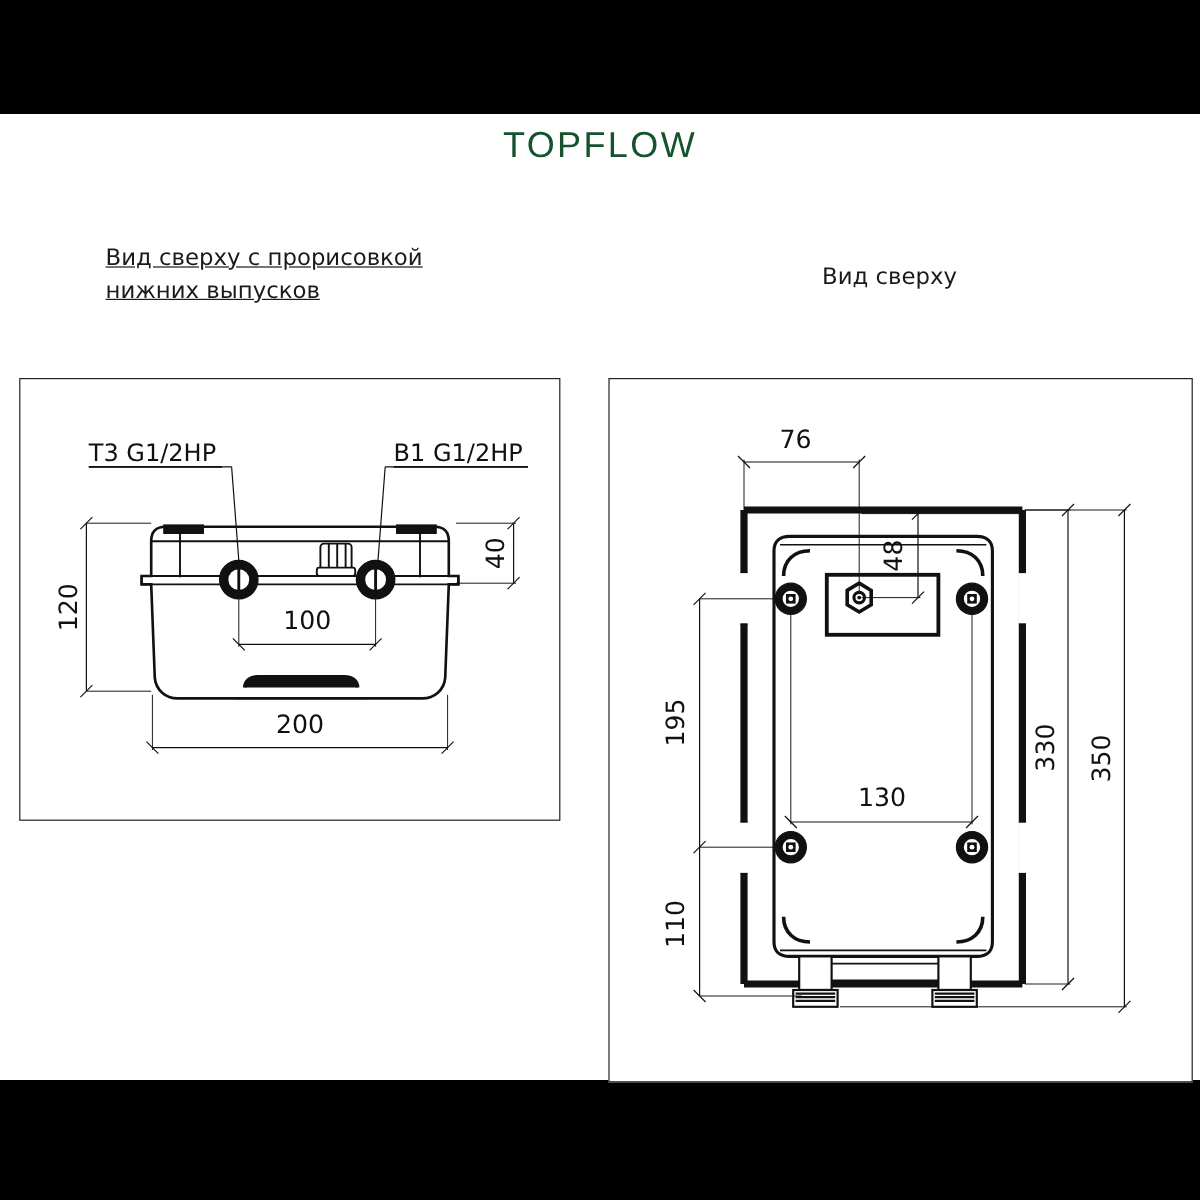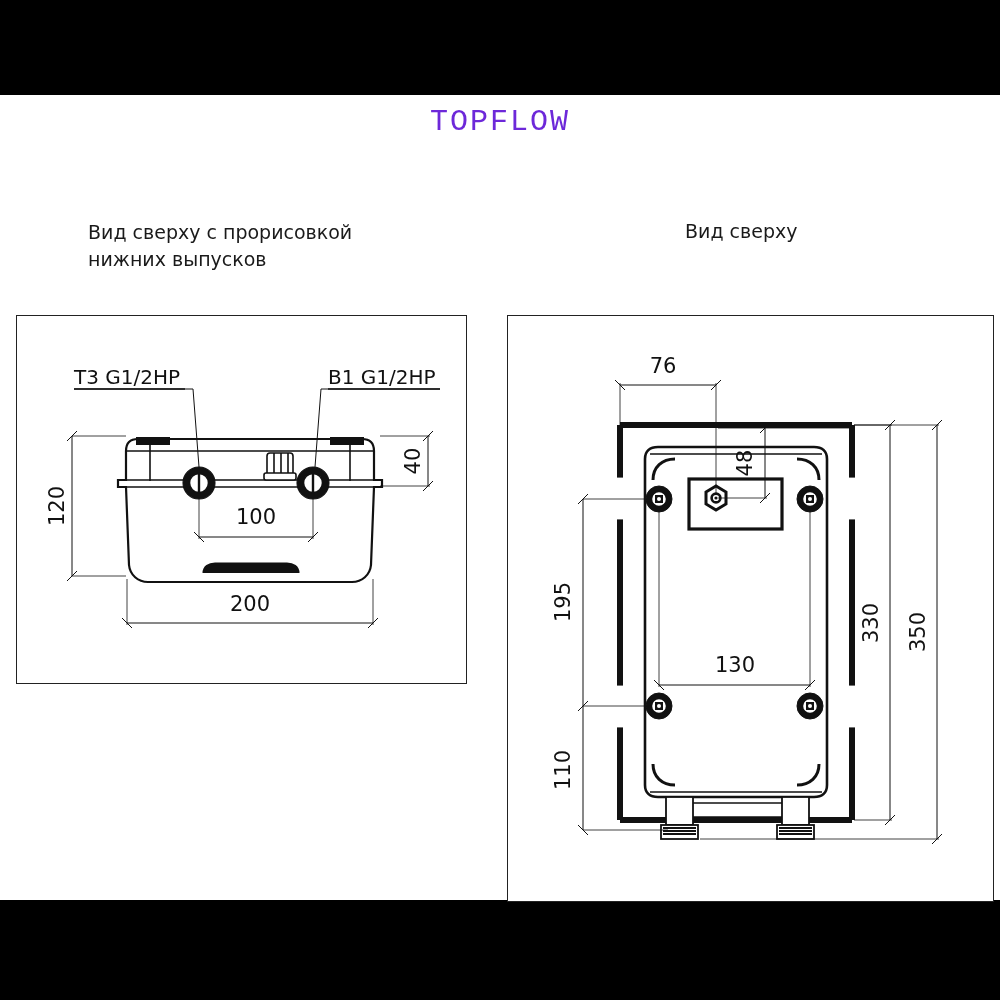--- a/index.html
+++ b/index.html
@@ -14,31 +14,31 @@
     position:absolute;left:0;top:95px;width:1000px;height:805px;
     background:#ffffff;
   }
   .bar{position:absolute;left:0;width:1000px;background:#000;}
   #bar-top{top:0;height:95px;}
   #bar-bottom{top:900px;height:100px;}
 
   #doc-title{
     position:absolute;left:0;top:10px;width:1000px;
     text-align:center;
-    font-size:30px;letter-spacing:2px;color:#6d28d9;
-    font-family:Liberation Mono, monospace;
+    font-size:30px;letter-spacing:2px;color:#14532d;
+    font-family:Liberation Sans, sans-serif;
     font-weight:400;
   }
   .view-caption{
     position:absolute;
     font-size:19px;color:#1a1a1a;line-height:27px;
     font-family:"DejaVu Sans","Liberation Sans",sans-serif;
     white-space:pre-line;
   }
-  #cap-top{left:88px;top:124px;width:360px;}
+  #cap-top{left:88px;top:107px;width:360px;text-decoration:underline;}
   #cap-rear{left:685px;top:123px;width:260px;}
 
   .panel{position:absolute;border:1.6px solid #222;background:#fff;}
   #panel-left{left:16px;top:220px;width:449px;height:367px;}
   #panel-right{left:507px;top:220px;width:485px;height:585px;}
 
   svg{position:absolute;left:0;top:0;overflow:visible;}
   .dimtxt{
     font-family:"DejaVu Sans","Liberation Sans",sans-serif;
     font-size:21px;fill:#111;

